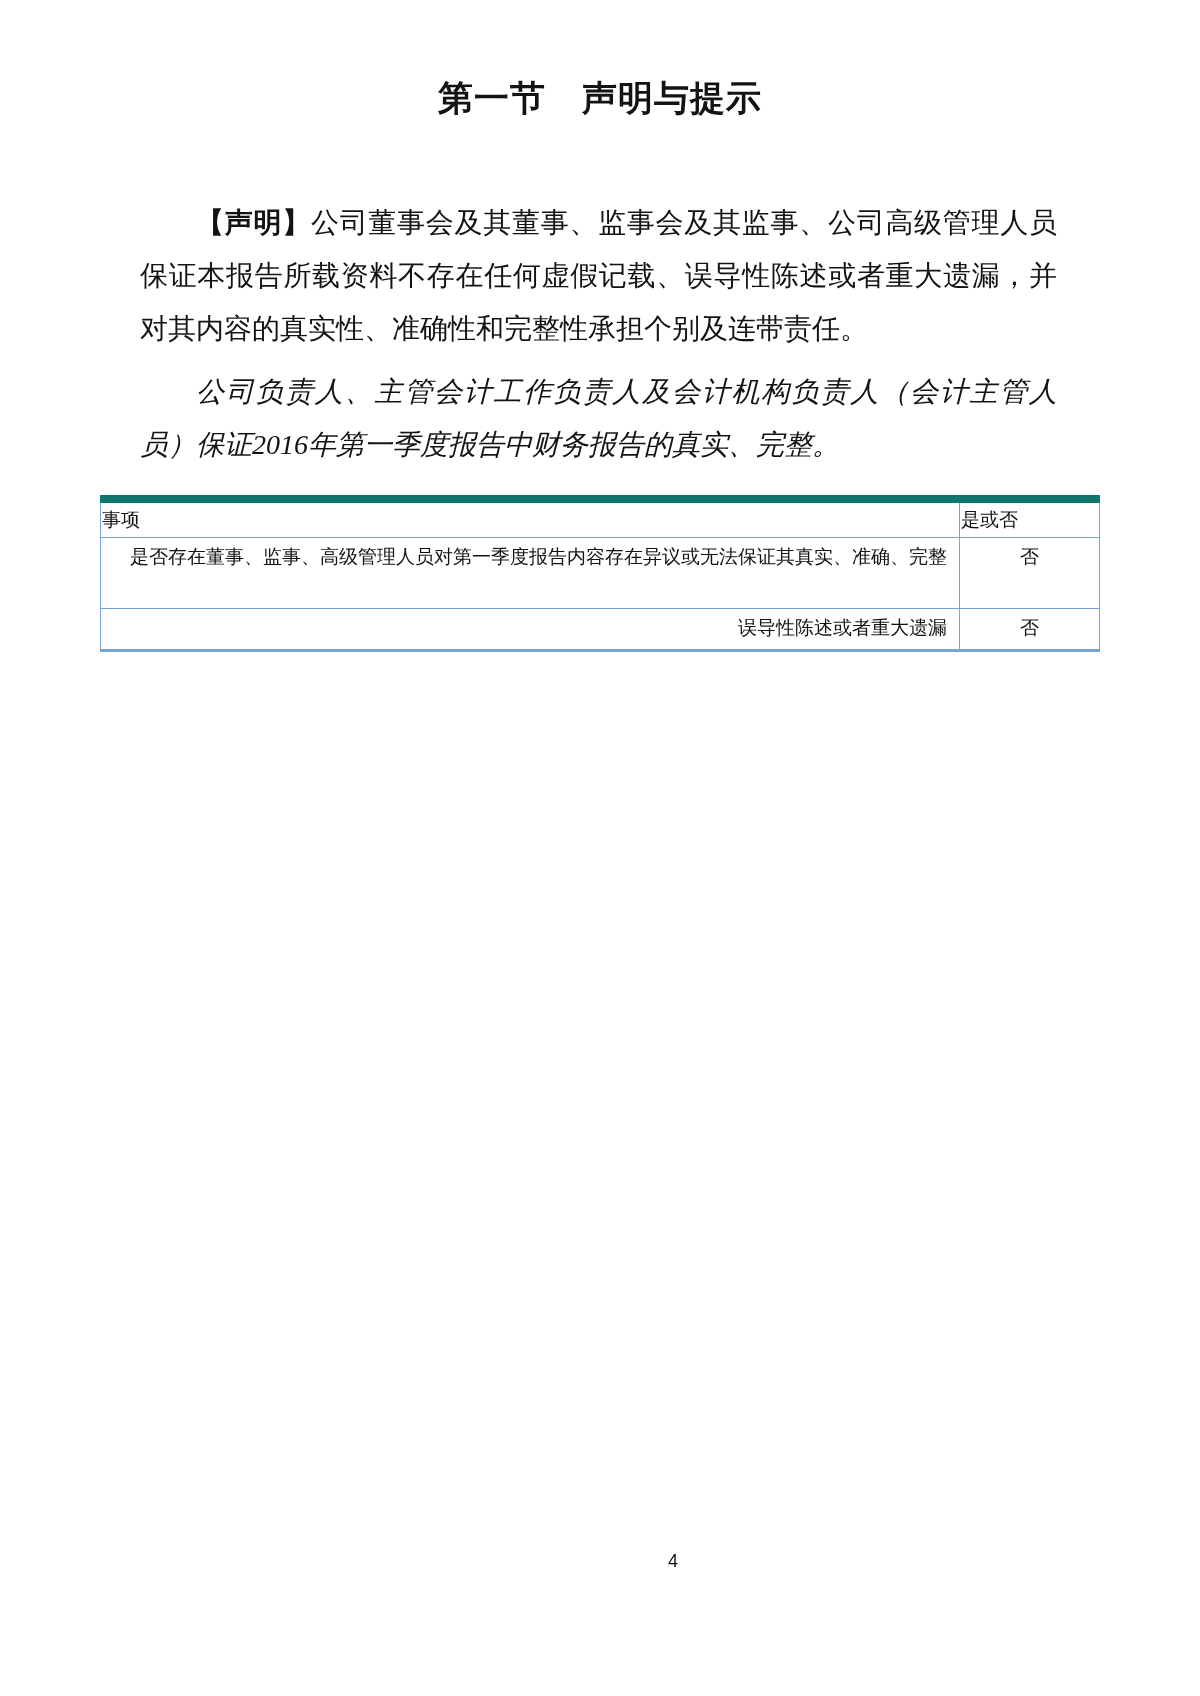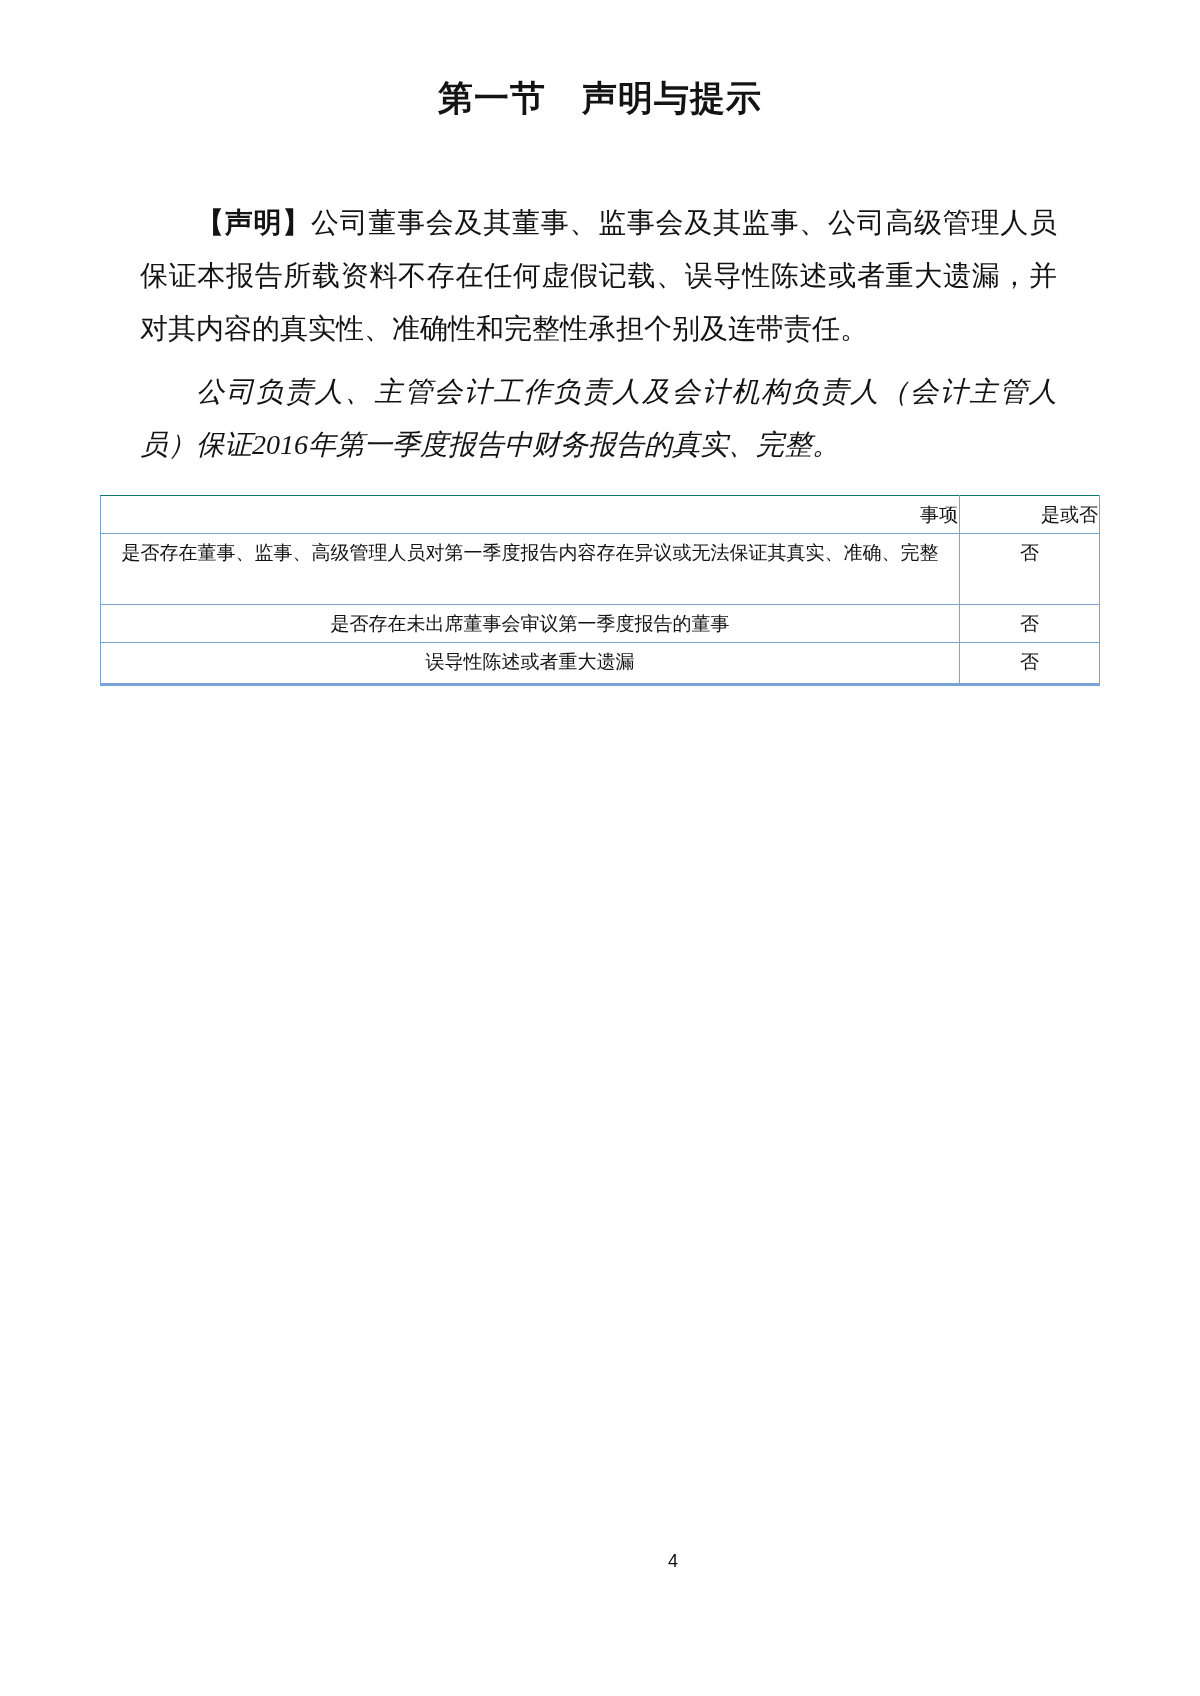--- a/index.html
+++ b/index.html
@@ -43,33 +43,33 @@
     margin-top: 24px;
     border-collapse: collapse;
     font-size: 19px;
     color: #131313;
     table-layout: fixed;
   }
   .info-table th, .info-table td {
     border: 1px solid #7AA3D5;
   }
   .info-table thead th {
-    border-top: 1px solid #0f766e;
+    border-top: 8px solid #0f766e;
     font-weight: normal;
     height: 38px;
-    text-align: right;
+    text-align: left;
     vertical-align: middle;
   }
   .info-table tbody tr:last-child td {
     border-bottom: 3px solid #7AA3D5;
   }
   .col-answer { width: 140px; }
   .cell-item {
     padding: 3px 12px 3px 12px;
-    text-align: center;
+    text-align: right;
     vertical-align: top;
     line-height: 31px;
   }
   .cell-answer {
     text-align: center;
     vertical-align: top;
     padding-top: 3px;
     line-height: 31px;
   }
   .row-tall td { height: 71px; }
@@ -105,24 +105,20 @@
         <tr>
           <th class="col-item">事项</th>
           <th class="col-answer">是或否</th>
         </tr>
       </thead>
       <tbody>
         <tr class="row-tall">
           <td class="cell-item">是否存在董事、监事、高级管理人员对第一季度报告内容存在异议或无法保证其真实、准确、完整</td>
           <td class="cell-answer">否</td>
         </tr>
-        <tr class="row-mid">
-          <td class="cell-item">是否存在未出席董事会审议第一季度报告的董事</td>
-          <td class="cell-answer">否</td>
-        </tr>
         <tr class="row-last">
           <td class="cell-item">误导性陈述或者重大遗漏</td>
           <td class="cell-answer">否</td>
         </tr>
       </tbody>
     </table>
 
   </div>
 
   <span class="page-num">4</span>

